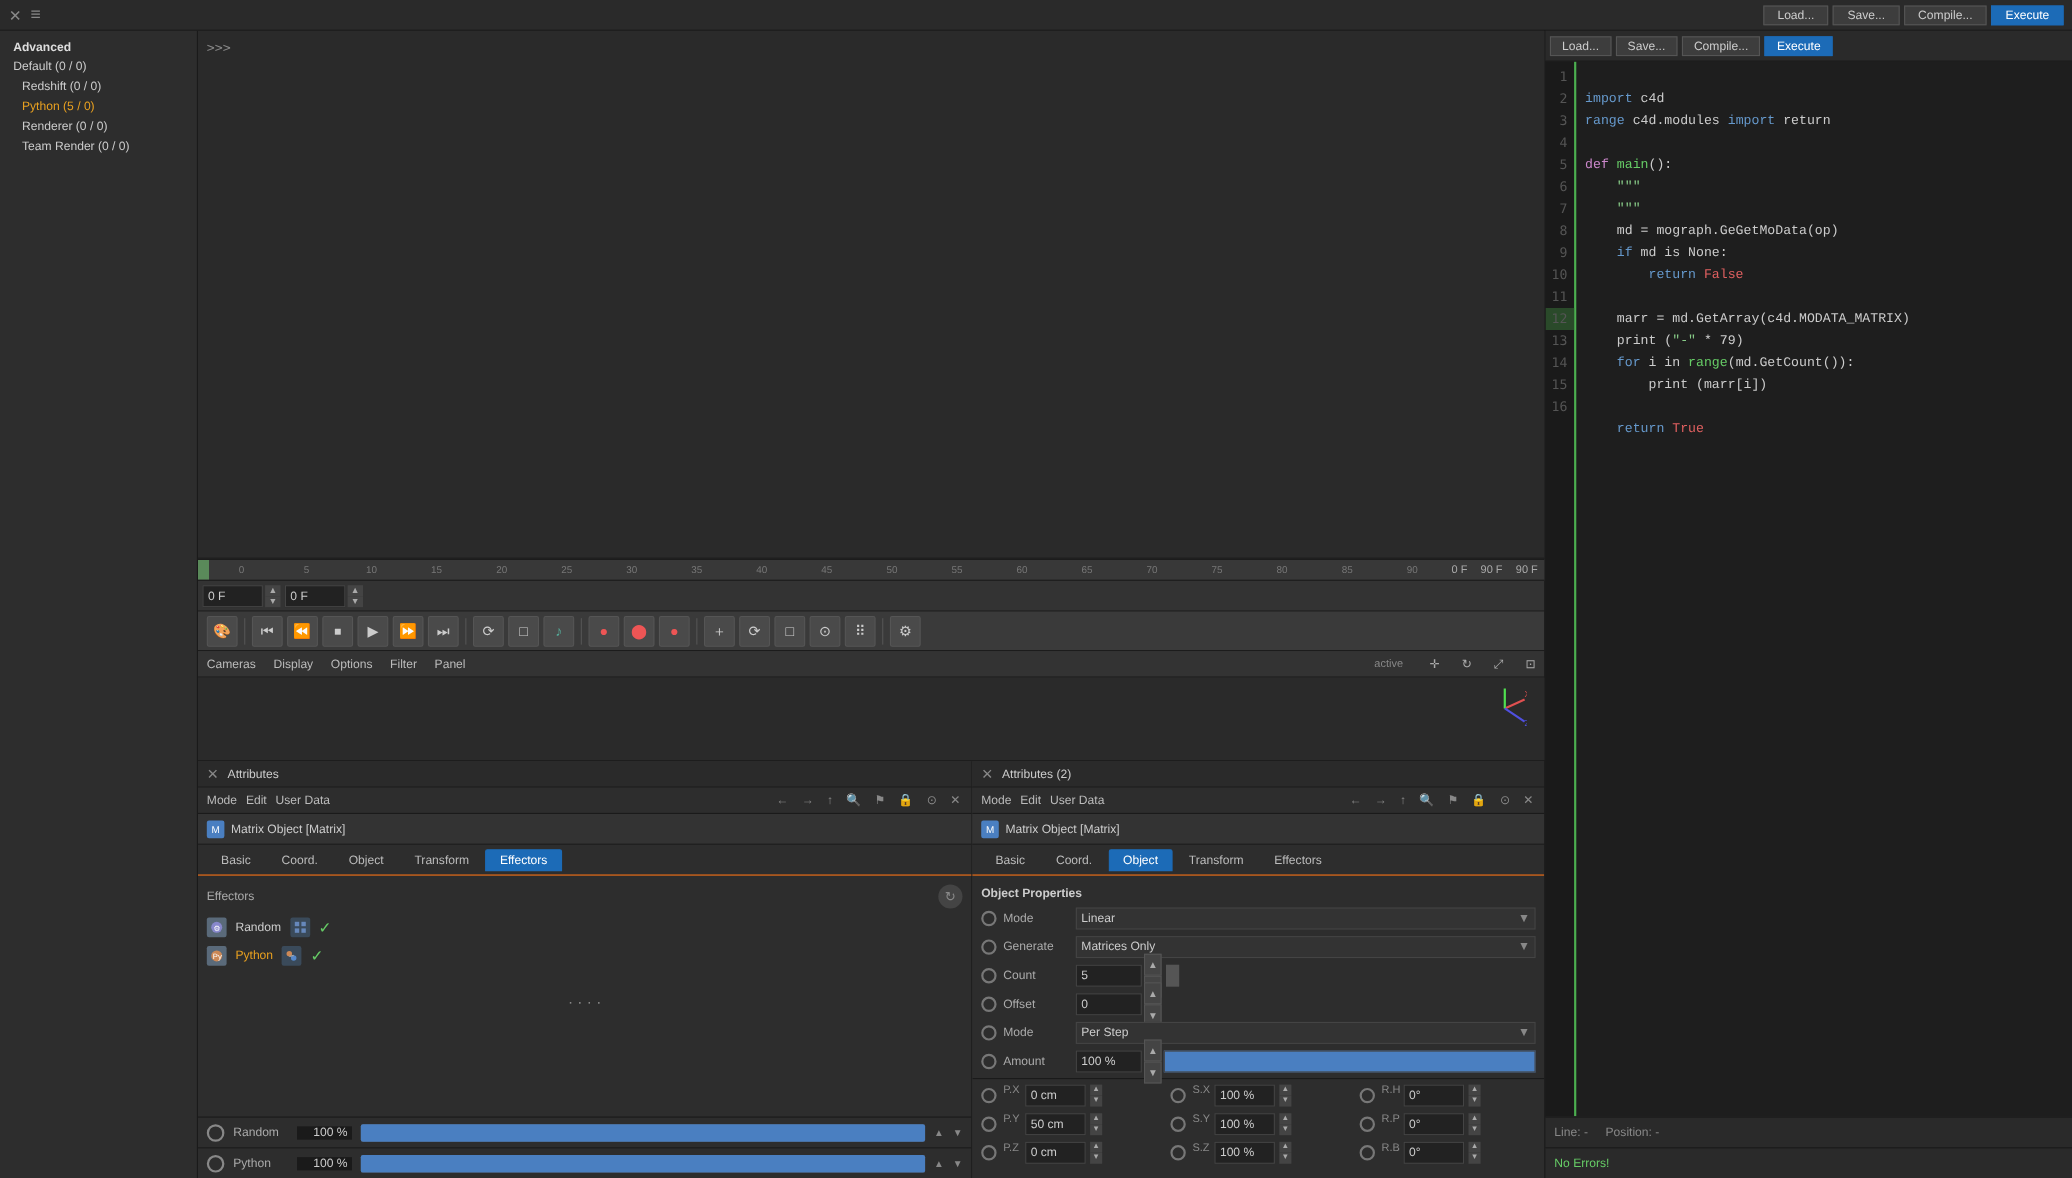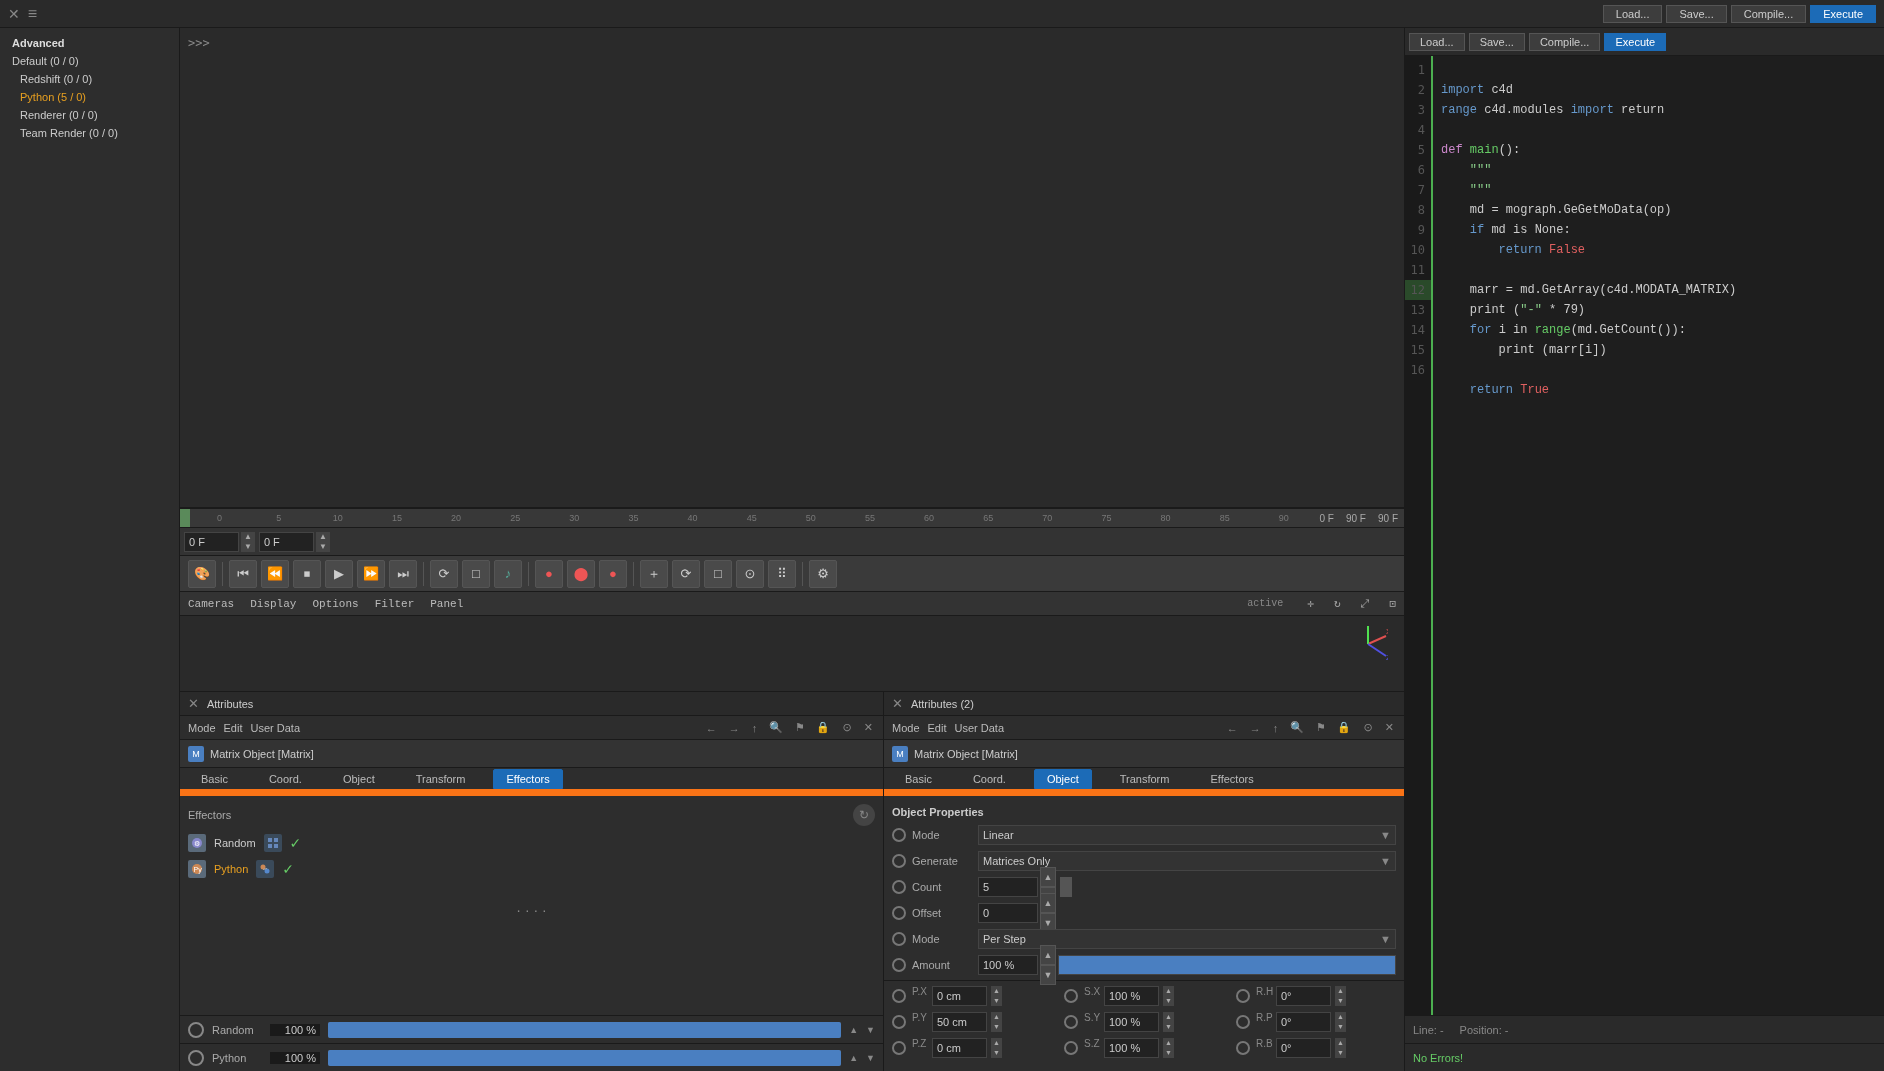--- a/index.html
+++ b/index.html
@@ -33,21 +33,21 @@
     
     .time-input-bar { height: 28px; background: #333; display: flex; align-items: center; padding: 0 4px; gap: 4px; border-bottom: 1px solid #1a1a1a; }
     .time-input { background: #222; color: #ccc; border: 1px solid #444; width: 60px; height: 20px; font-size: 11px; padding: 0 4px; }
     .time-spin { display: flex; flex-direction: column; }
     .spin-btn { background: #444; border: none; color: #aaa; font-size: 8px; cursor: pointer; line-height: 10px; padding: 0 3px; }
 
     
     .toolbar { height: 36px; background: #3a3a3a; display: flex; align-items: center; padding: 0 8px; gap: 4px; border-bottom: 1px solid #1a1a1a; }
     .toolbar-btn { background: #4a4a4a; border: 1px solid #555; color: #ccc; width: 28px; height: 28px; display: flex; align-items: center; justify-content: center; cursor: pointer; font-size: 13px; border-radius: 2px; }
     .toolbar-separator { width: 1px; height: 24px; background: #555; margin: 0 2px; }
-    .viewport-menu { height: 24px; background: #333; display: flex; align-items: center; padding: 0 8px; gap: 16px; font-size: 11px; border-bottom: 1px solid #1a1a1a; font-family: Liberation Mono, monospace; }
+    .viewport-menu { height: 24px; background: #333; display: flex; align-items: center; padding: 0 8px; gap: 16px; font-size: 11px; border-bottom: 1px solid #1a1a1a; }
     .viewport-menu-item { color: #bbb; cursor: pointer; }
     .viewport-canvas { flex: 1; position: relative; }
 
     
     .right-panel { width: 480px; background: #1e1e1e; display: flex; flex-direction: column; border-left: 1px solid #1a1a1a; flex-shrink: 0; }
     .code-toolbar { height: 28px; background: #2a2a2a; display: flex; align-items: center; padding: 0 4px; gap: 4px; border-bottom: 1px solid #1a1a1a; }
     .code-btn { background: #3d3d3d; color: #ccc; border: 1px solid #555; padding: 2px 10px; font-size: 11px; cursor: pointer; }
     .code-editor { flex: 1; display: flex; overflow: hidden; }
     .line-numbers { background: #1a1a1a; width: 28px; padding: 4px 0; text-align: right; color: #555; font-family: monospace; font-size: 12px; line-height: 20px; border-right: 2px solid #4caf50; flex-shrink: 0; }
     .line-num { padding-right: 6px; }
@@ -66,21 +66,21 @@
 
     
     .attrs-panel { flex: 1; background: #2d2d2d; display: flex; flex-direction: column; border-right: 1px solid #1a1a1a; min-width: 0; }
     .attrs-panel-header { height: 24px; background: #2a2a2a; display: flex; align-items: center; padding: 0 8px; font-size: 11px; gap: 8px; border-bottom: 1px solid #1a1a1a; }
     .panel-close { color: #888; cursor: pointer; font-size: 13px; }
     .panel-title { color: #ccc; font-size: 11px; }
     .attrs-menu { height: 24px; background: #2d2d2d; display: flex; align-items: center; padding: 0 8px; gap: 8px; font-size: 11px; border-bottom: 1px solid #1a1a1a; }
     .attrs-menu-item { color: #bbb; cursor: pointer; }
     .attrs-object-title { height: 28px; background: #333; display: flex; align-items: center; padding: 0 8px; gap: 6px; font-size: 11px; border-bottom: 1px solid #1a1a1a; }
     .attrs-object-icon { width: 16px; height: 16px; background: #4a7fc1; border-radius: 2px; display: flex; align-items: center; justify-content: center; font-size: 9px; color: #fff; }
-    .attrs-tabs { height: 28px; background: #2d2d2d; display: flex; align-items: center; padding: 0 8px; gap: 15px; border-bottom: 7px solid #f97316; }
+    .attrs-tabs { height: 28px; background: #2d2d2d; display: flex; align-items: center; padding: 0 8px; gap: 2px; border-bottom: 1px solid #f97316; }
     .attrs-tab { padding: 3px 12px; font-size: 11px; cursor: pointer; color: #bbb; border: 1px solid transparent; border-radius: 2px 2px 0 0; }
     .attrs-tab.active { background: #1c6bb7; color: #fff; border-color: #1c6bb7; }
     .attrs-content { flex: 1; overflow-y: auto; padding: 8px; }
     .effector-row { display: flex; align-items: center; padding: 4px 0; gap: 8px; }
     .effector-icon { width: 18px; height: 18px; background: #4a4a4a; border-radius: 2px; display: flex; align-items: center; justify-content: center; font-size: 10px; }
     .effector-name { font-size: 11px; }
     .effector-name.orange { color: #e8a020; }
     .check-mark { color: #66cc66; font-size: 14px; }
     .refresh-btn { width: 22px; height: 22px; background: #444; border-radius: 50%; display: flex; align-items: center; justify-content: center; cursor: pointer; color: #888; font-size: 12px; }
     .effector-slider-row { height: 28px; display: flex; align-items: center; padding: 0 8px; gap: 8px; border-top: 1px solid #1a1a1a; }

